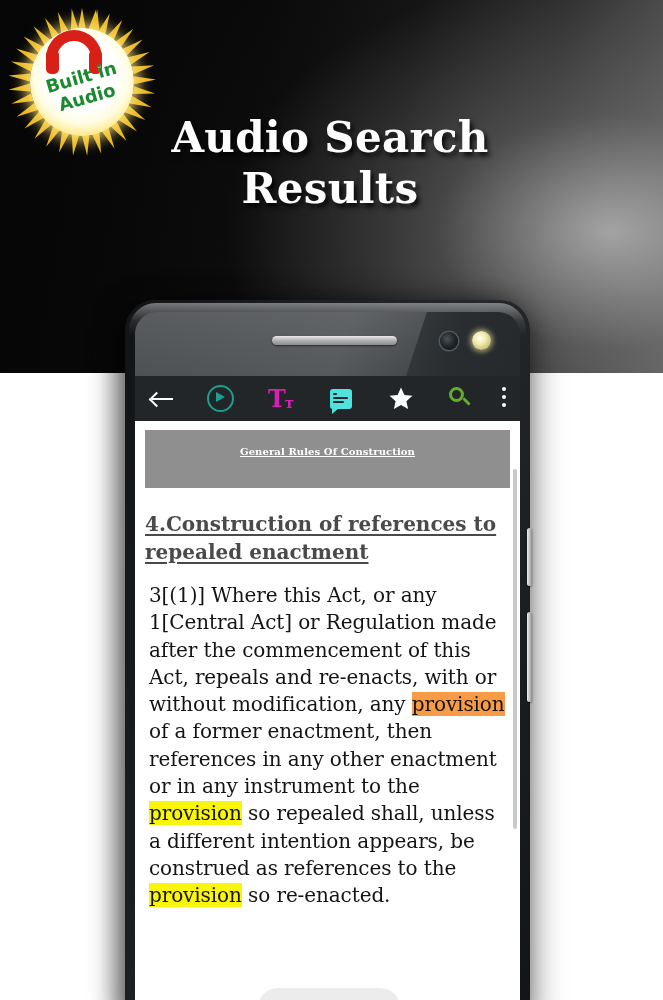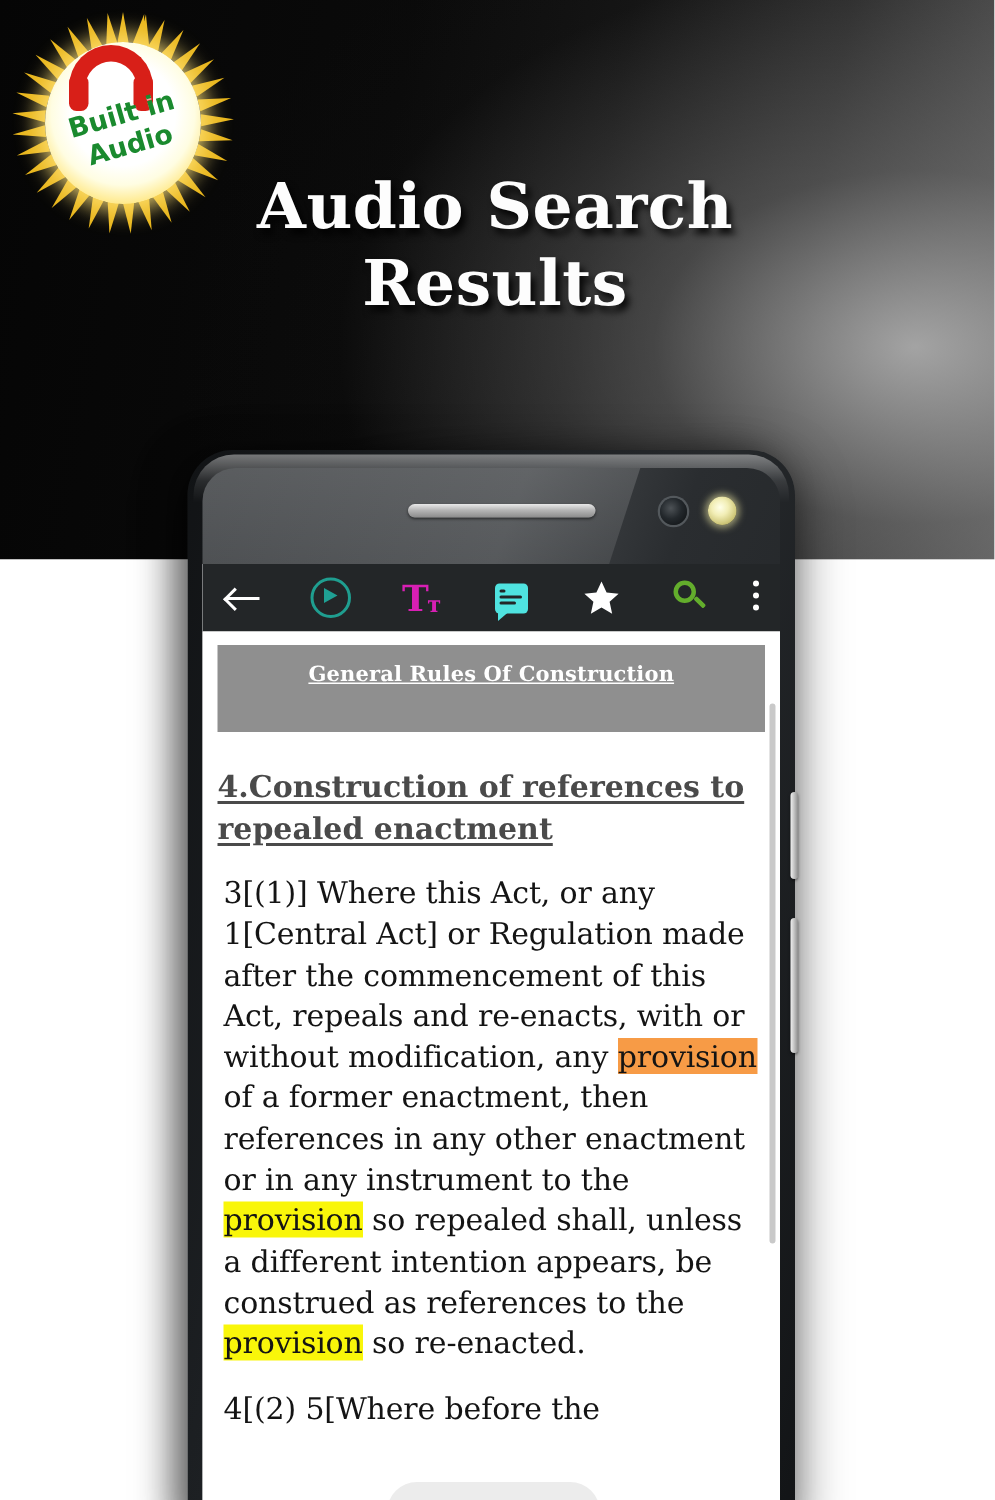--- a/index.html
+++ b/index.html
@@ -319,21 +319,21 @@
     background: #8f8f8f;
     height: 58px;
     padding-top: 11px;
     box-sizing: border-box;
     text-align: center;
   }
   .chapter-banner span {
     color: #ffffff;
     font-family: "DejaVu Serif", serif;
     font-weight: bold;
-    font-size: 14px;
+    font-size: 10px;
     text-decoration: underline;
     letter-spacing: 0.1px;
   }
   .section-title {
     margin: 22px 0 0 0;
     color: #4a4a4a;
     font-family: "DejaVu Serif", serif;
     font-weight: bold;
     font-size: 20px;
     line-height: 28px;
@@ -493,21 +493,20 @@
 
       <div class="doc">
         <div class="chapter-banner">
           <span>General Rules Of Construction</span>
         </div>
 
         <div class="section-title">4.Construction of references to repealed enactment</div>
 
         <p class="body-text"><span>3[(1)] Where this Act, or any 1[Central Act] or Regulation made after the commencement of this Act, repeals and re-enacts, with or without modification, any </span><span class="hl-current">provision</span><span> of a former enactment, then references in any other enactment or in any instrument to the </span><span class="hl-match">provision</span><span> so repealed shall, unless a different intention appears, be construed as references to the </span><span class="hl-match">provision</span><span> so re-enacted.</span></p>
 
-        <p class="body-text">4[(2) 5[Where before the</p>
 
         <div class="doc-scrollbar-track"></div>
 
         <div class="toast">
           <span>Matches: 6</span>
         </div>
       </div>
 
     </div>
   </div>

